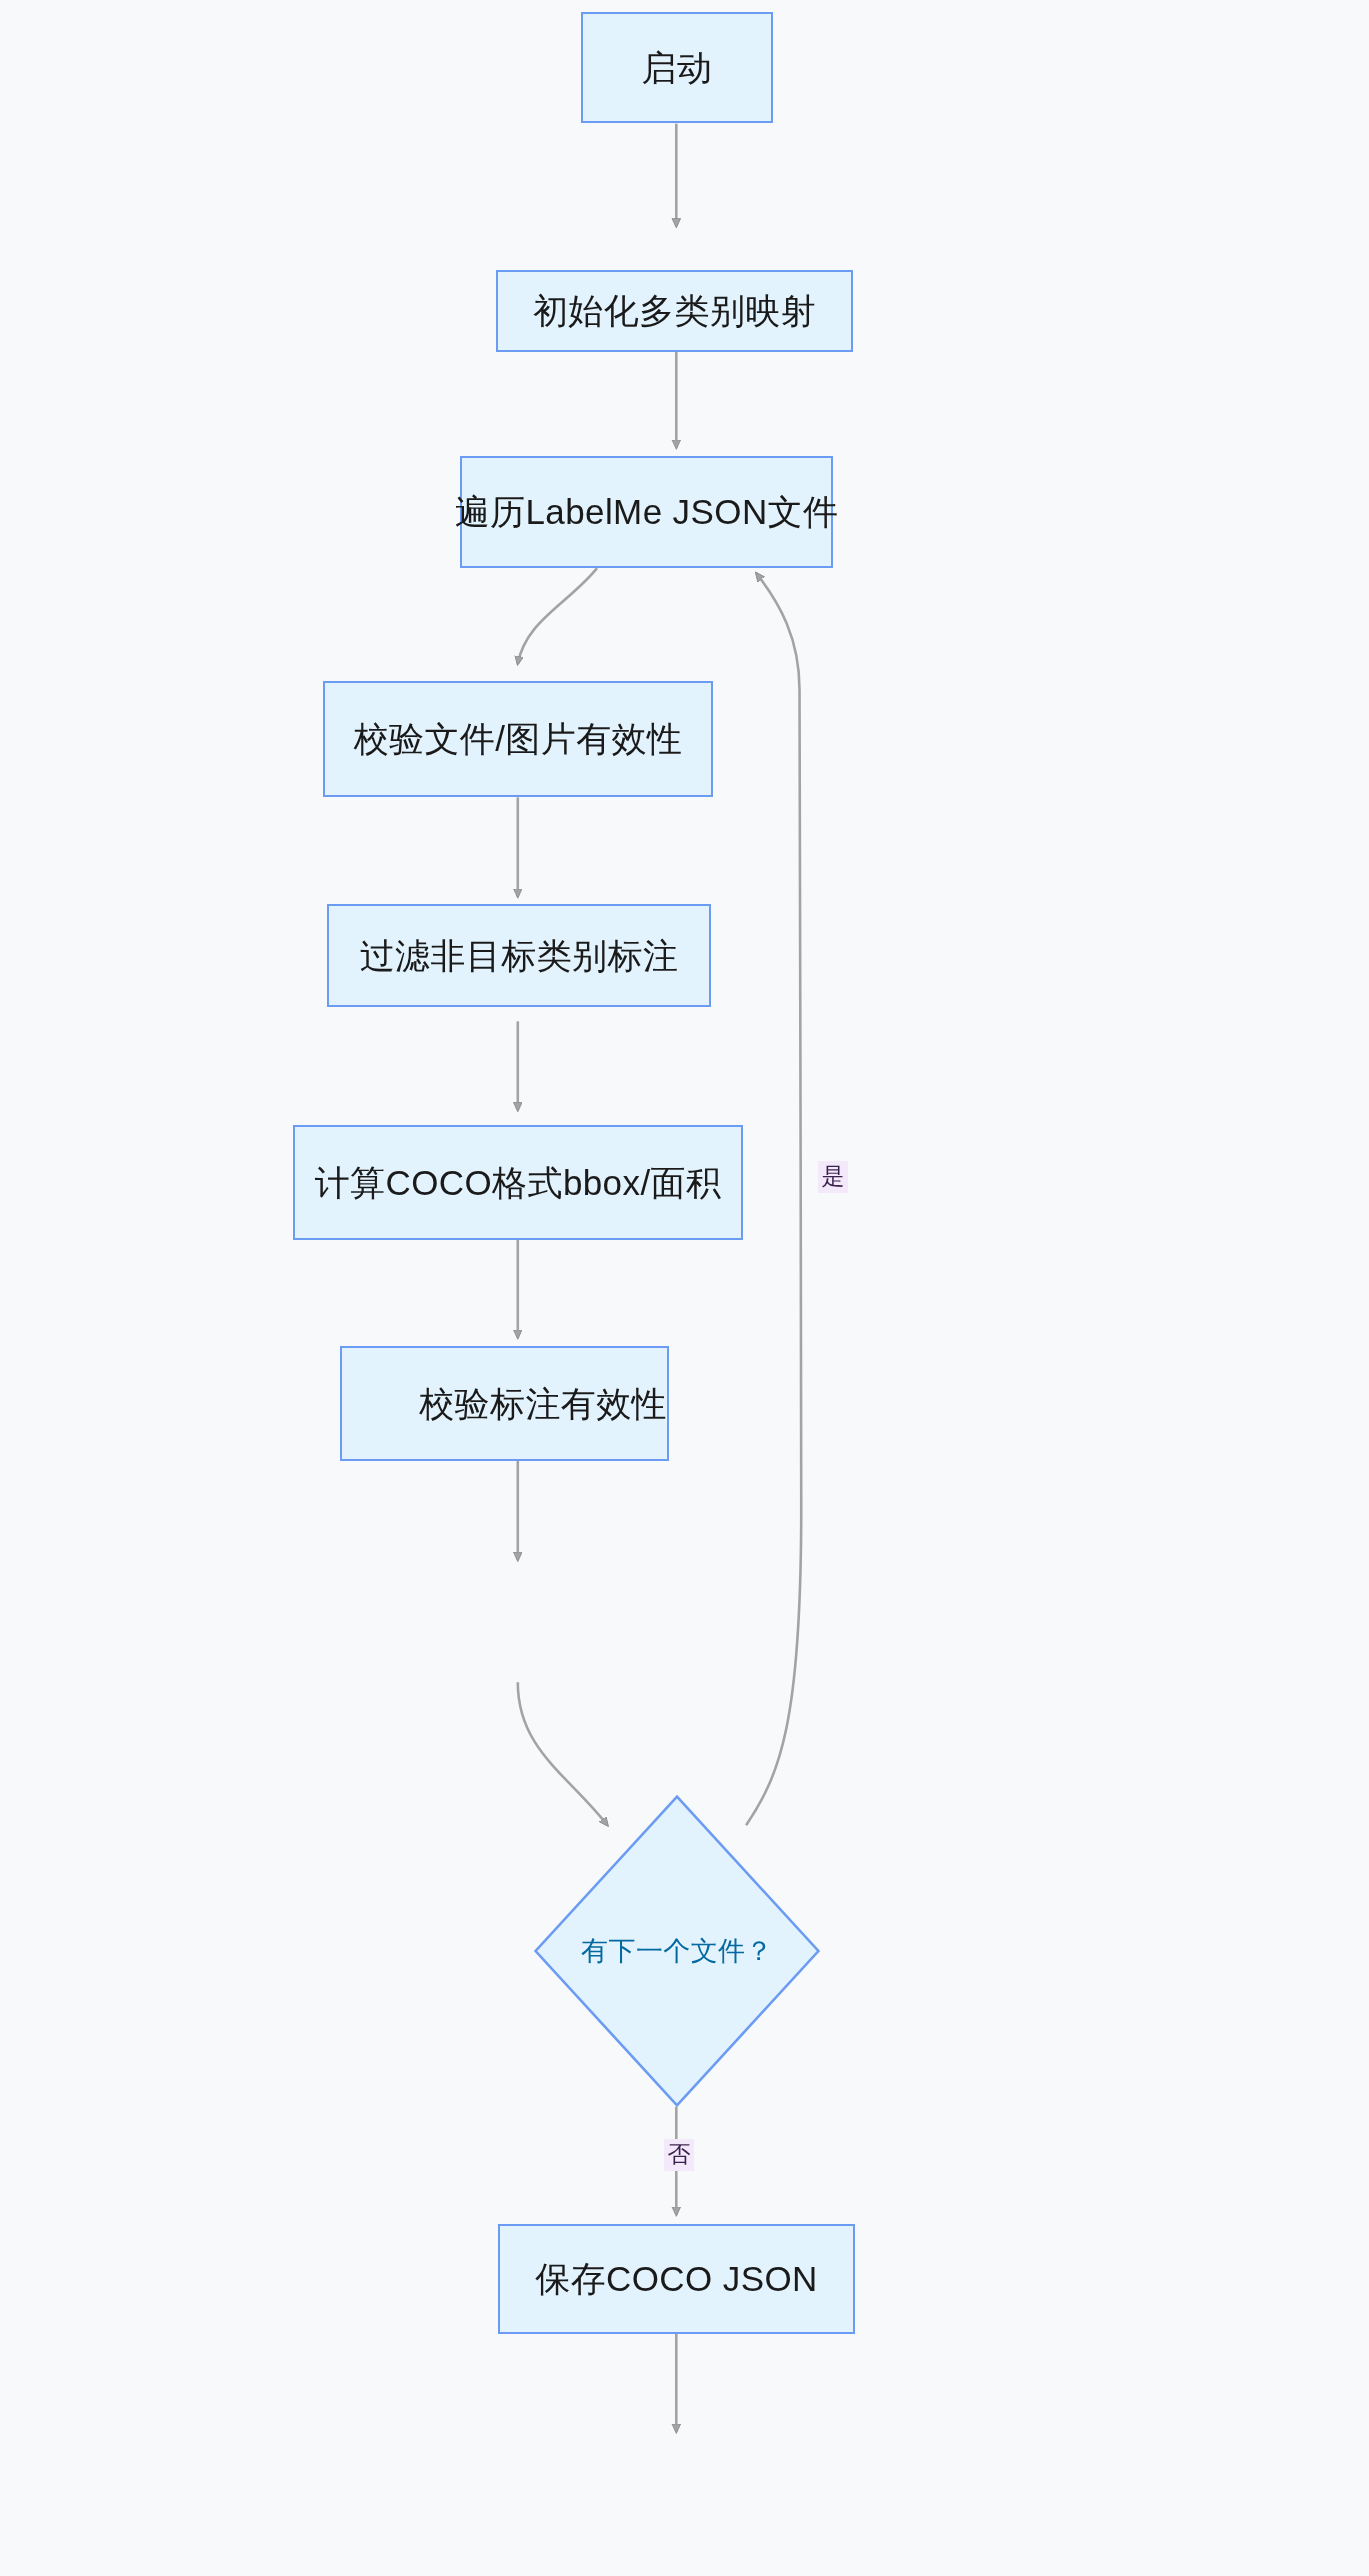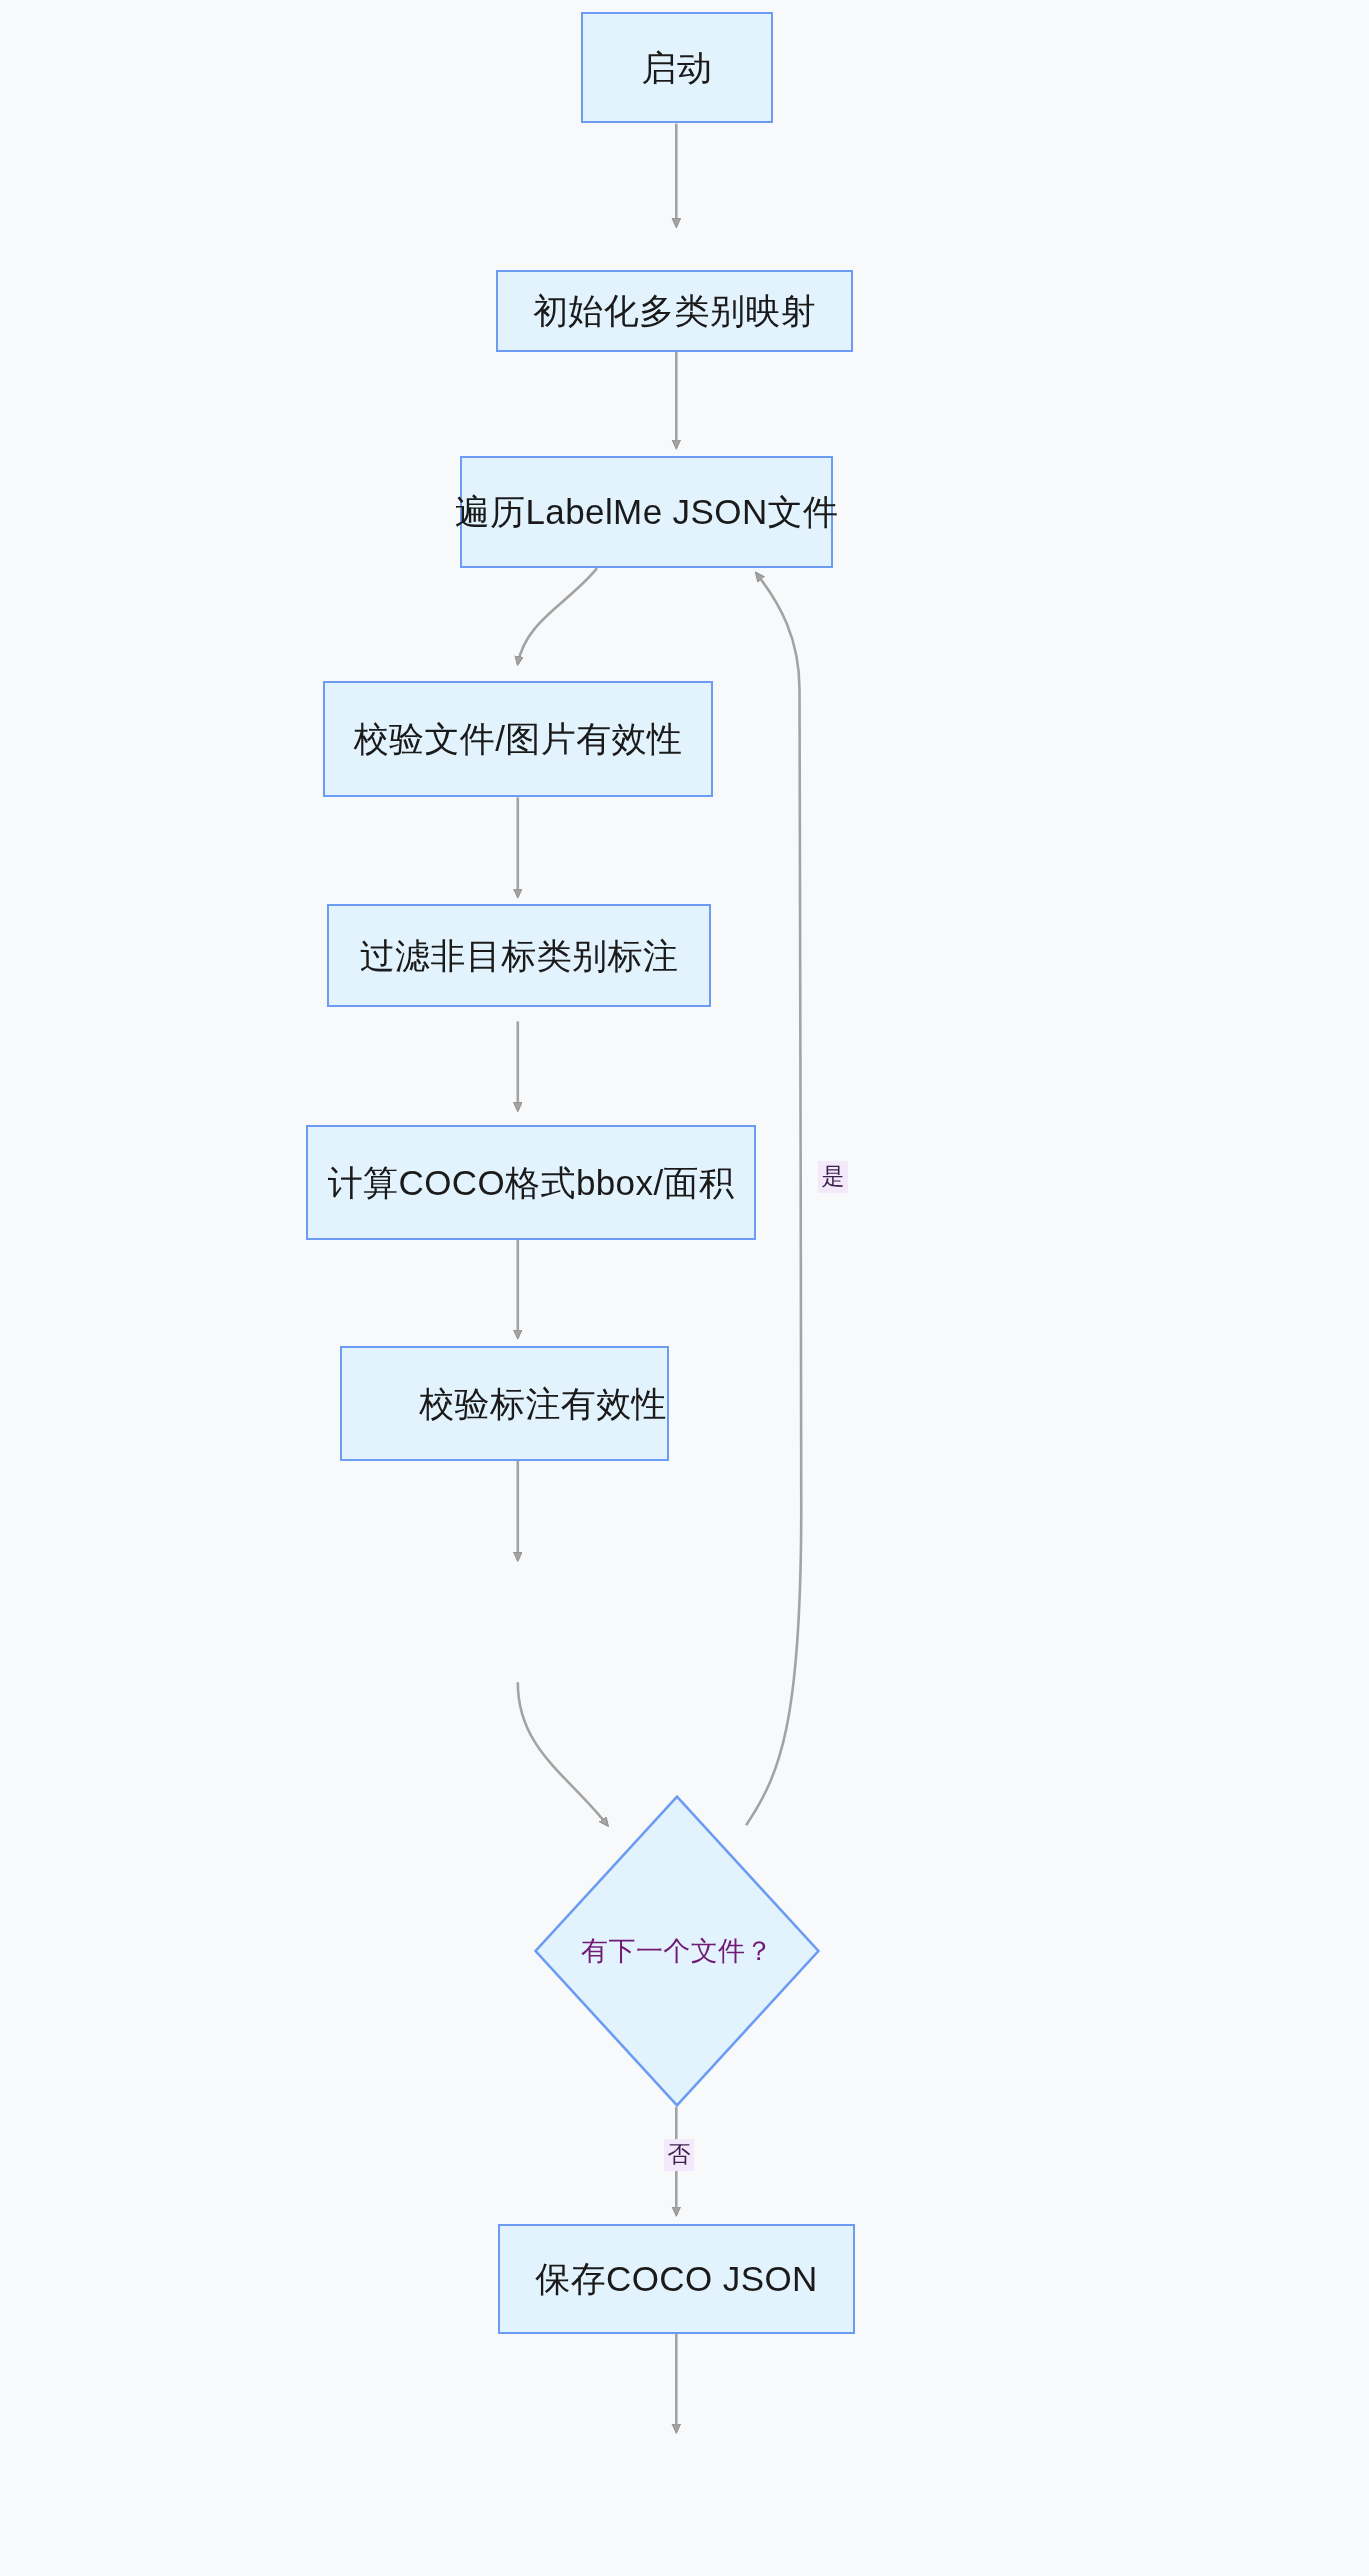--- a/index.html
+++ b/index.html
@@ -53,21 +53,21 @@
     position: absolute;
     left: 0;
     top: 0;
     width: 100%;
     height: 100%;
   }
   .diamond-text {
     position: relative;
     z-index: 2;
     font-size: 27px;
-    color: #701a75;
+    color: #0369a1;
     white-space: nowrap;
     letter-spacing: 0.4px;
   }
   .edge-label {
     position: absolute;
     background: #f3e9fb;
     color: #3b1f4d;
     font-size: 23px;
     line-height: 1;
     padding: 4.3px 3.4px;
@@ -123,21 +123,21 @@
   </div>
 
   <div class="node" style="left:323px; top:681px; width:390px; height:116px;">
     <span class="node-label">校验文件/图片有效性</span>
   </div>
 
   <div class="node" style="left:327px; top:904px; width:384px; height:103px;">
     <span class="node-label">过滤非目标类别标注</span>
   </div>
 
-  <div class="node" style="left:293px; top:1125px; width:450px; height:115px;margin-left:13px;">
+  <div class="node" style="left:293px; top:1125px; width:450px; height:115px;">
     <span class="node-label">计算COCO格式bbox/面积</span>
   </div>
 
   <div class="node" style="left:340px; top:1346px; width:329px; height:115px;justify-content:flex-end;">
     <span class="node-label">校验标注有效性</span>
   </div>
 
 
   <div class="diamond-wrap" style="left:533px; top:1794px; width:288px; height:314px;">
     <svg class="diamond-shape" viewBox="0 0 334 364" preserveAspectRatio="none">

